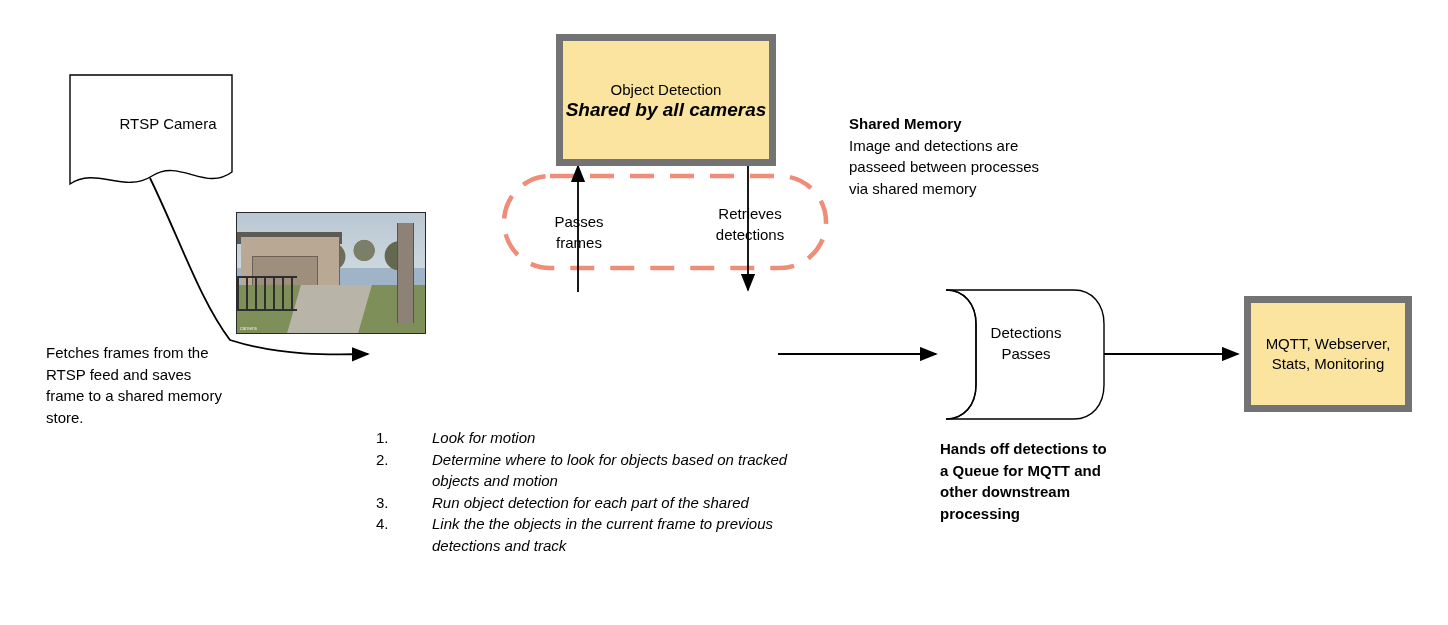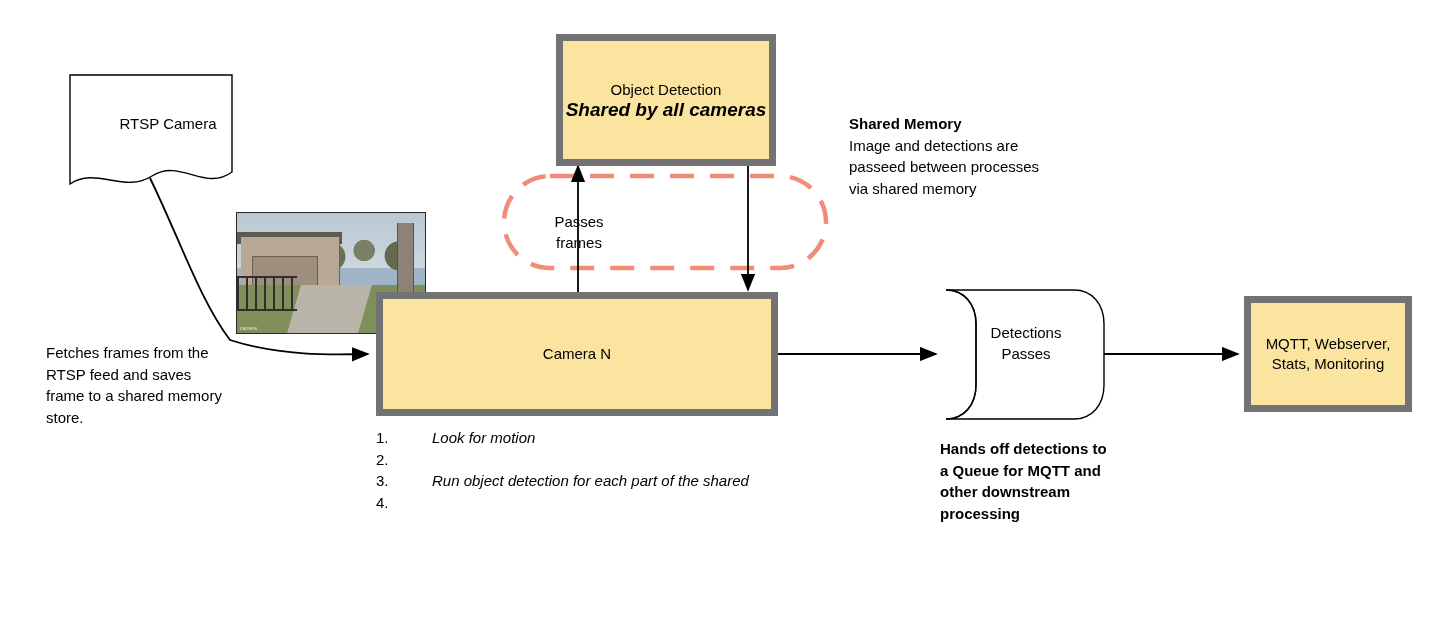--- a/index.html
+++ b/index.html
@@ -143,28 +143,29 @@
     <div class="fence"></div>
     <div class="post"></div>
     <div class="stamp">camera</div>
   </div>
 
   <div class="abs box" style="left:556px; top:34px; width:220px; height:132px;">
     <div class="box-title">Object Detection</div>
     <div class="box-sub">Shared by all cameras</div>
   </div>
 
-  <div class="abs box" style="left:376px; top:292px; width:402px; height:124px;">
-    <div class="box-title">Camera N</div>
-  </div>
 
   <div class="abs" style="left:524px; top:211px; width:110px; text-align:center; font-size:15px; line-height:21px;">
     <div>Passes</div>
     <div>frames</div>
   </div>
+  <div class="abs" style="left:690px; top:203px; width:120px; text-align:center; font-size:15px; line-height:21px;">
+    <div>Retrieves</div>
+    <div>detections</div>
+  </div>
 
   <div class="abs note" style="left:849px; top:113px; width:208px;">
     <div style="font-weight:bold;">Shared Memory</div>
     <div>Image and detections are passeed between processes via shared memory</div>
   </div>
 
   <div class="abs note" style="left:46px; top:342px; width:176px;">Fetches frames from the RTSP feed and saves frame to a shared memory store.</div>
 
   <div class="abs" style="left:960px; top:322px; width:132px; text-align:center; font-size:15px; line-height:21px;">
     <div>Detections</div>
@@ -178,23 +179,25 @@
     <div class="box-title">Stats, Monitoring</div>
   </div>
 
   <div class="abs steps" style="left:376px; top:427px; width:420px;">
     <div class="step-row">
       <div class="step-num">1.</div>
       <div class="step-text">Look for motion</div>
     </div>
     <div class="step-row">
       <div class="step-num">2.</div>
+      <div class="step-text">Determine where to look for objects based on tracked objects and motion</div>
     </div>
     <div class="step-row">
       <div class="step-num">3.</div>
       <div class="step-text">Run object detection for each part of the shared</div>
     </div>
     <div class="step-row">
       <div class="step-num">4.</div>
+      <div class="step-text">Link the the objects in the current frame to previous detections and track</div>
     </div>
   </div>
 
 </div>
 
 </body></html>

